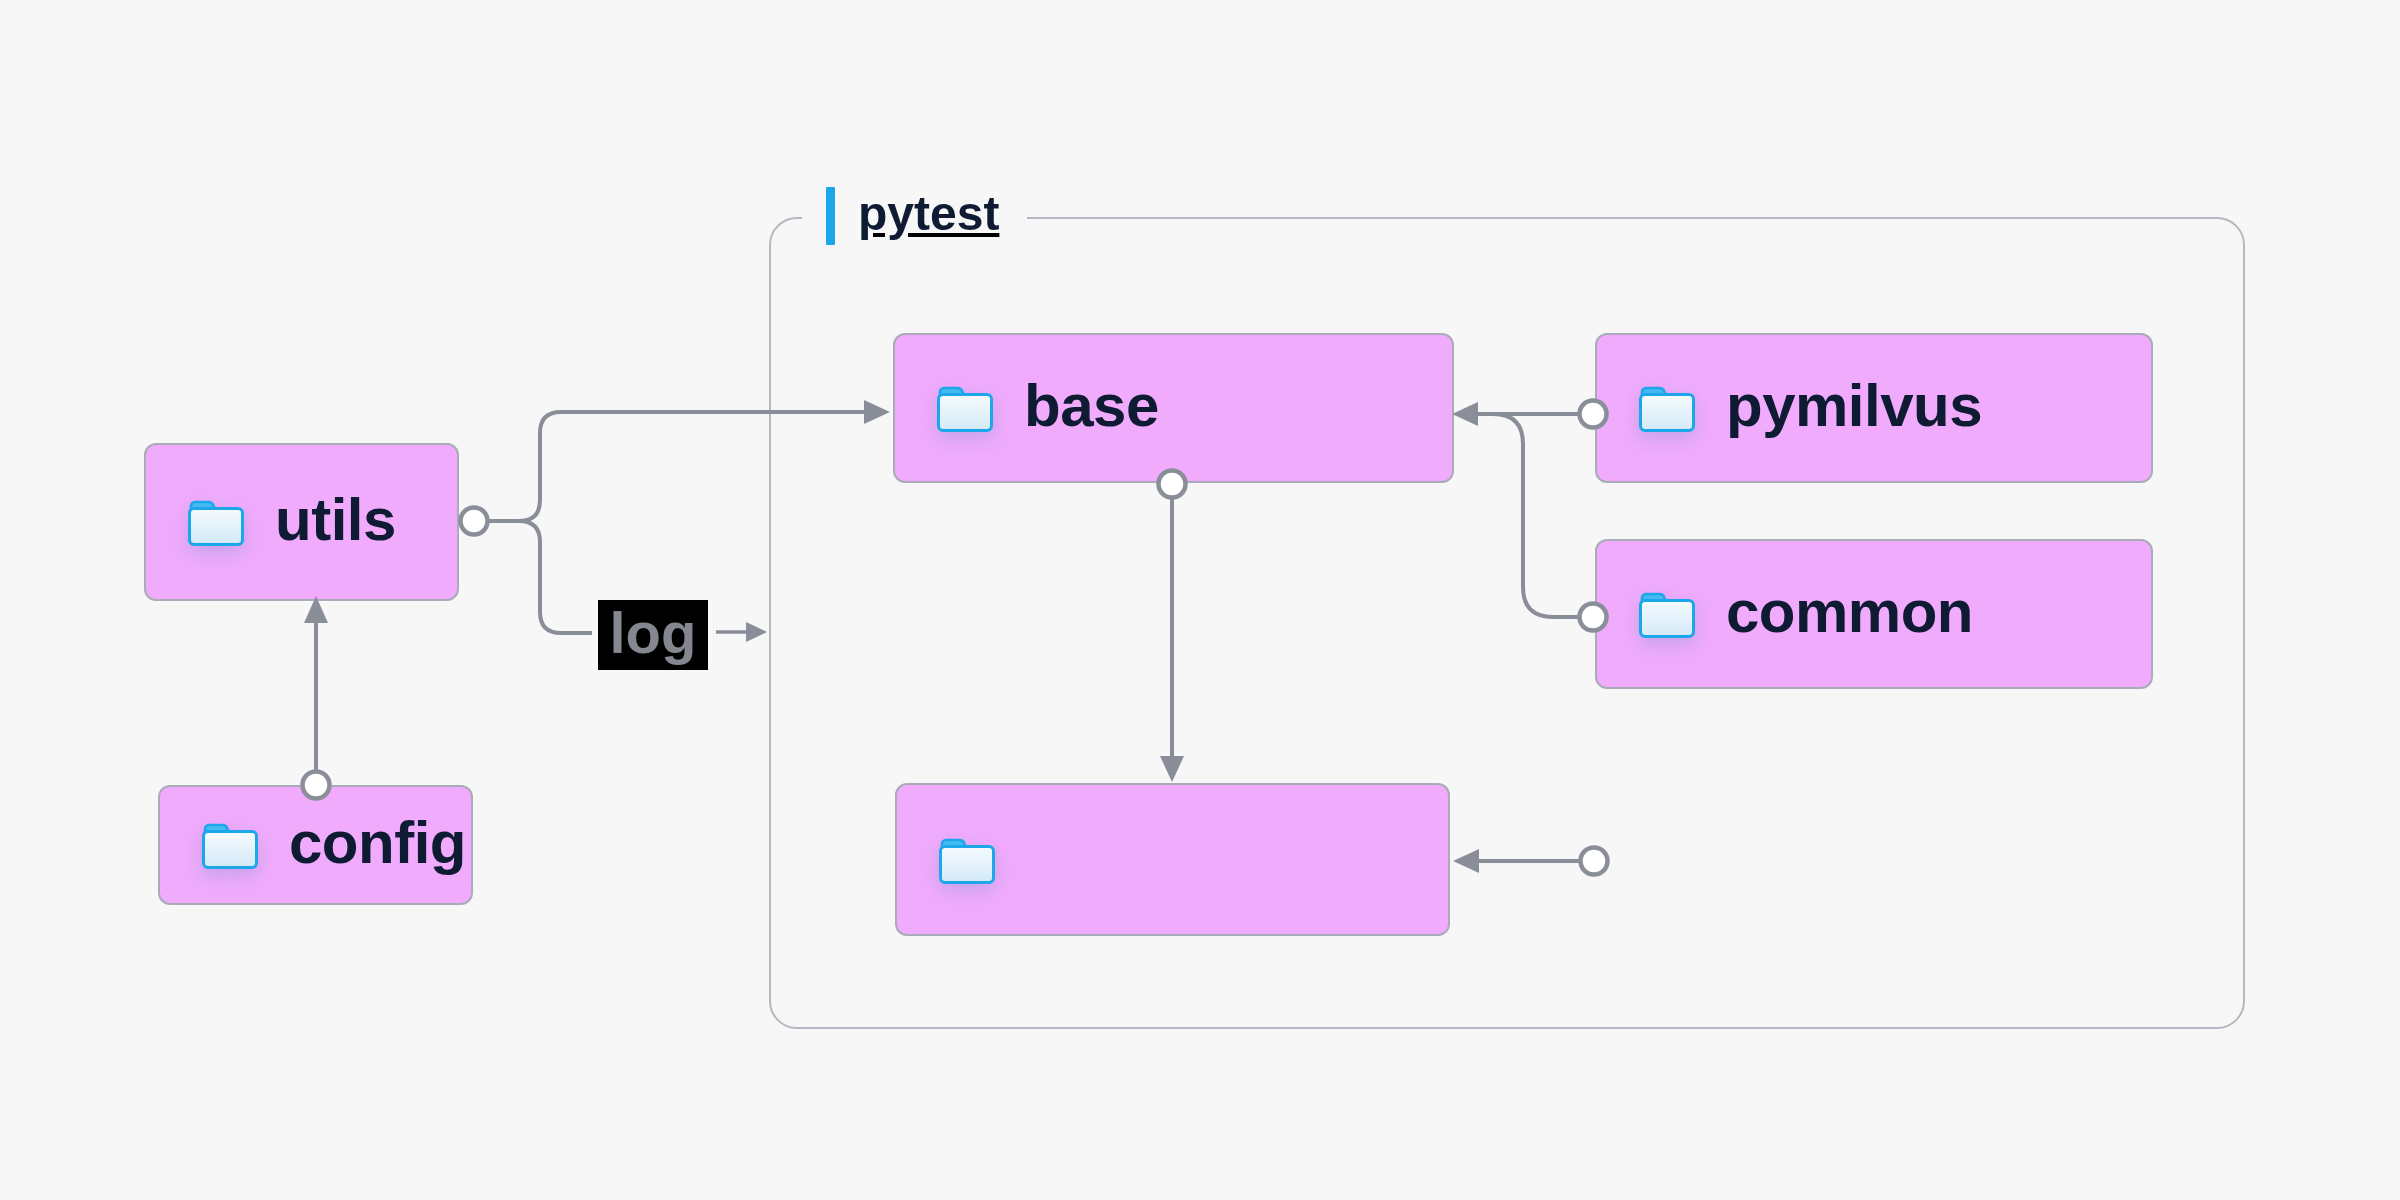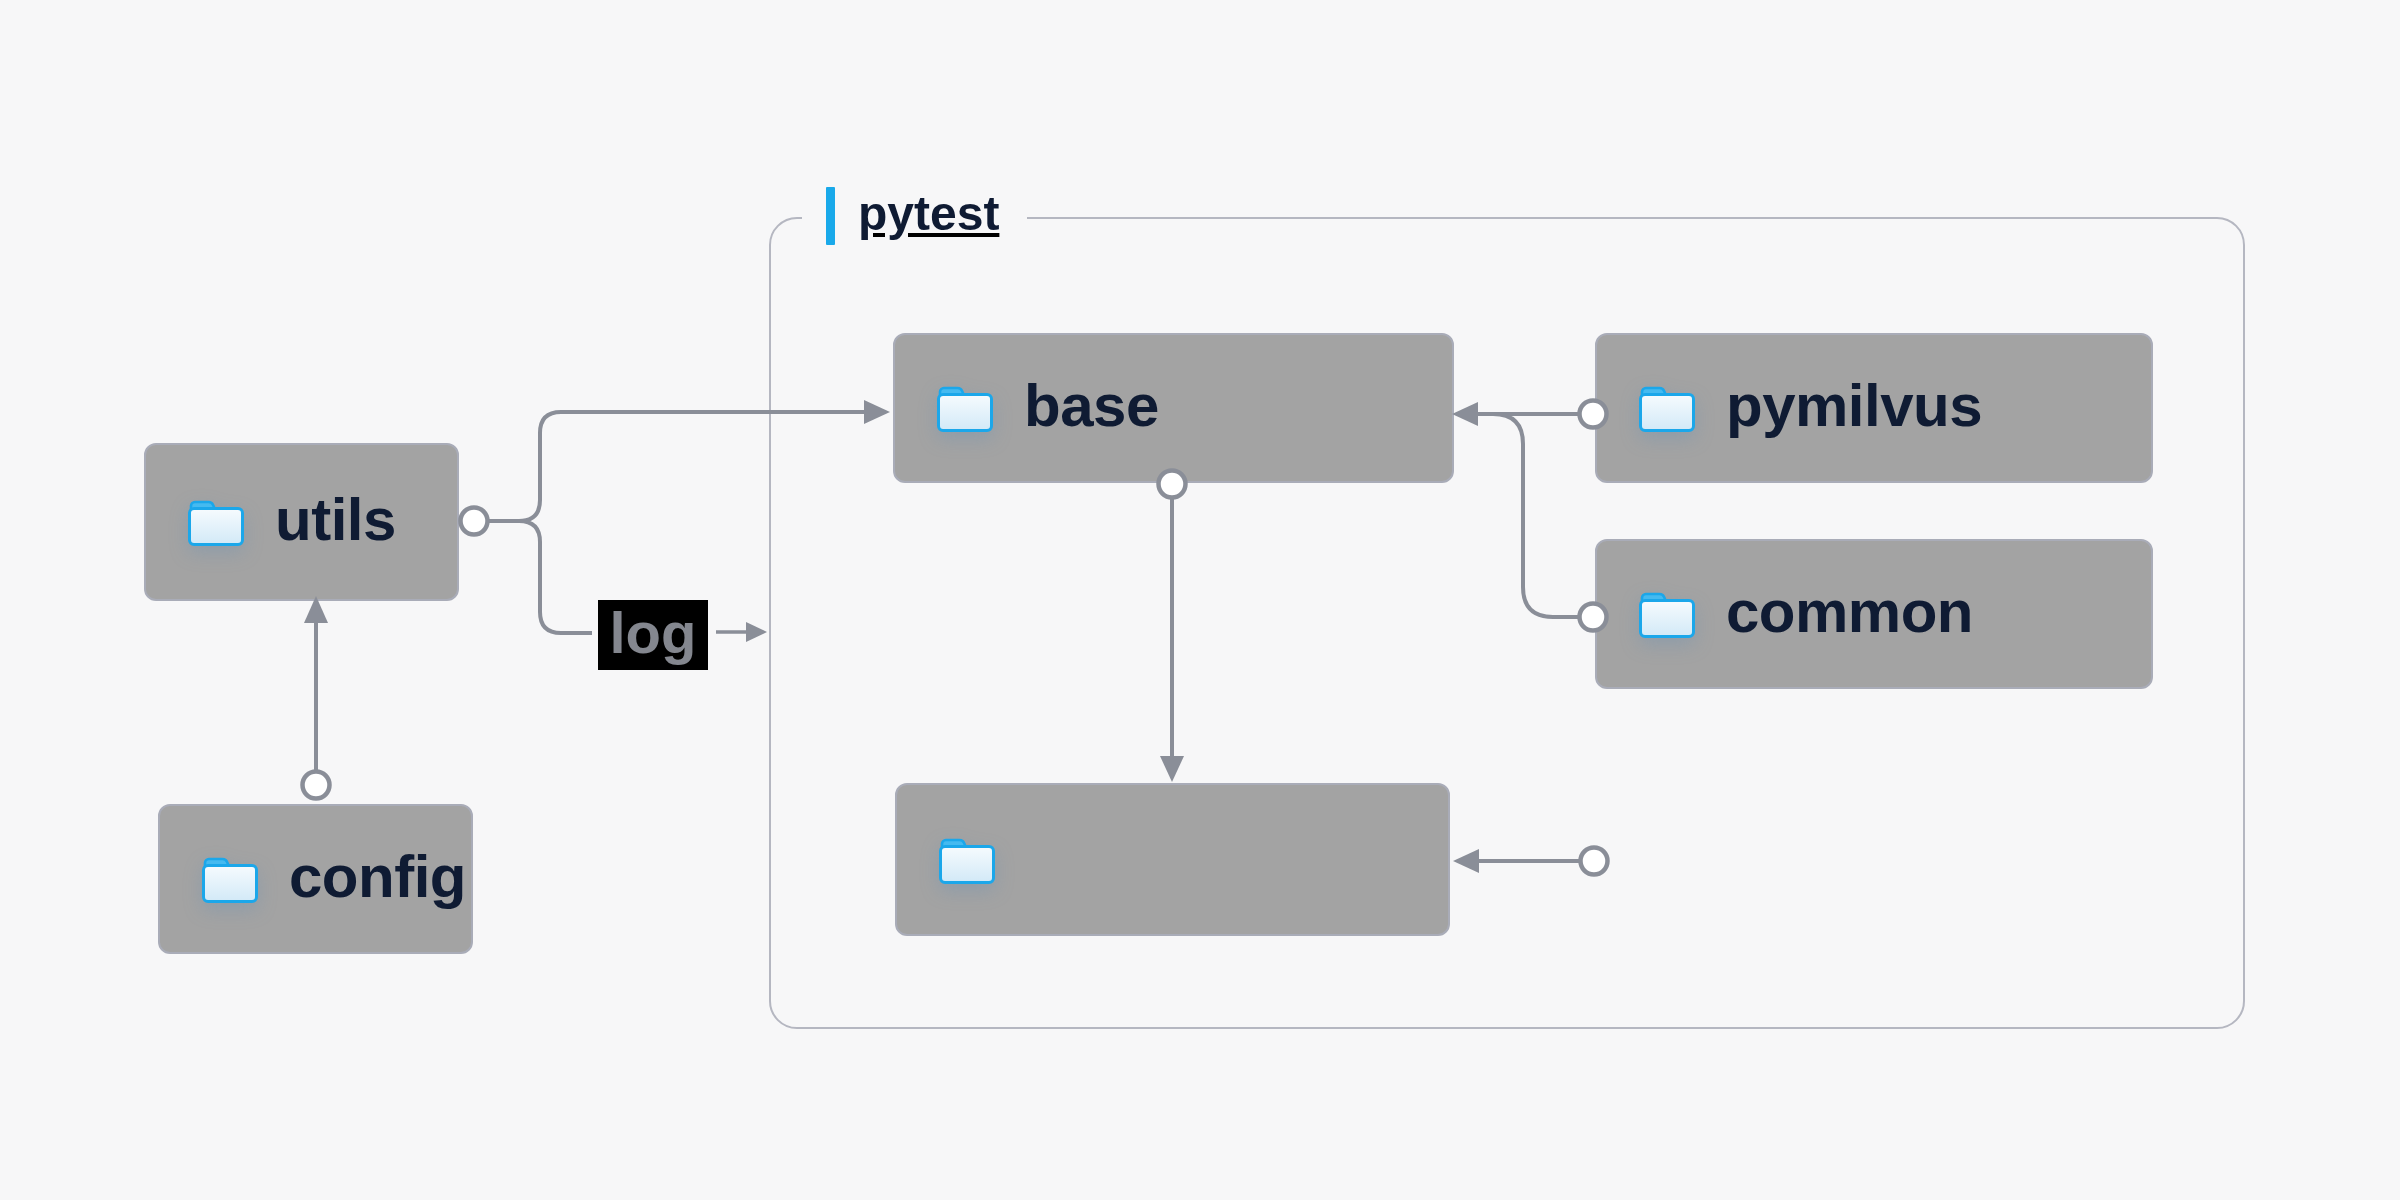--- a/index.html
+++ b/index.html
@@ -37,21 +37,21 @@
   }
   .group-title{
     font-size:48px;font-weight:700;color:#0f1b33;
     letter-spacing:0;line-height:1;
     padding-bottom:4px;
   }
 
   
   .node{
     position:absolute;
-    background:#a3a3a3;
+    background:#f0abfc;
     border:2px solid #a9acb8;
     border-radius:12px;
     box-sizing:border-box;
     display:flex;align-items:center;
     z-index:2;
   }
   .node .folder{
     margin-left:38px;
     flex:0 0 auto;
     filter:drop-shadow(0 7px 9px rgba(90,140,185,.28));
@@ -151,21 +151,21 @@
   <div class="edge-text">log</div>
 
   <div class="node" style="left:144px;top:443px;width:315px;height:158px">
     <svg class="folder" width="64" height="50" viewBox="0 0 64 50">
       <path d="M7 14 v-5 a4 4 0 0 1 4-4 h13.5 a5 5 0 0 1 4.6 3 l2.6 6 z" fill="#45baf0" stroke="#1ba7ea" stroke-width="2.6" stroke-linejoin="round"></path>
       <rect x="5.5" y="11.5" width="53" height="36" rx="4.5" fill="url(#folderGrad)" stroke="#1ba7ea" stroke-width="3"></rect>
     </svg>
     <span class="node-label">utils</span>
   </div>
 
-  <div class="node" style="left:158px;top:804px;width:315px;height:150px">
+  <div class="node" style="left:158px;top:785px;width:315px;height:120px">
     <svg class="folder" width="64" height="50" viewBox="0 0 64 50">
       <path d="M7 14 v-5 a4 4 0 0 1 4-4 h13.5 a5 5 0 0 1 4.6 3 l2.6 6 z" fill="#45baf0" stroke="#1ba7ea" stroke-width="2.6" stroke-linejoin="round"></path>
       <rect x="5.5" y="11.5" width="53" height="36" rx="4.5" fill="url(#folderGrad)" stroke="#1ba7ea" stroke-width="3"></rect>
     </svg>
     <span class="node-label">config</span>
   </div>
 
   <div class="node" style="left:893px;top:333px;width:561px;height:150px">
     <svg class="folder" width="64" height="50" viewBox="0 0 64 50">
       <path d="M7 14 v-5 a4 4 0 0 1 4-4 h13.5 a5 5 0 0 1 4.6 3 l2.6 6 z" fill="#45baf0" stroke="#1ba7ea" stroke-width="2.6" stroke-linejoin="round"></path>

